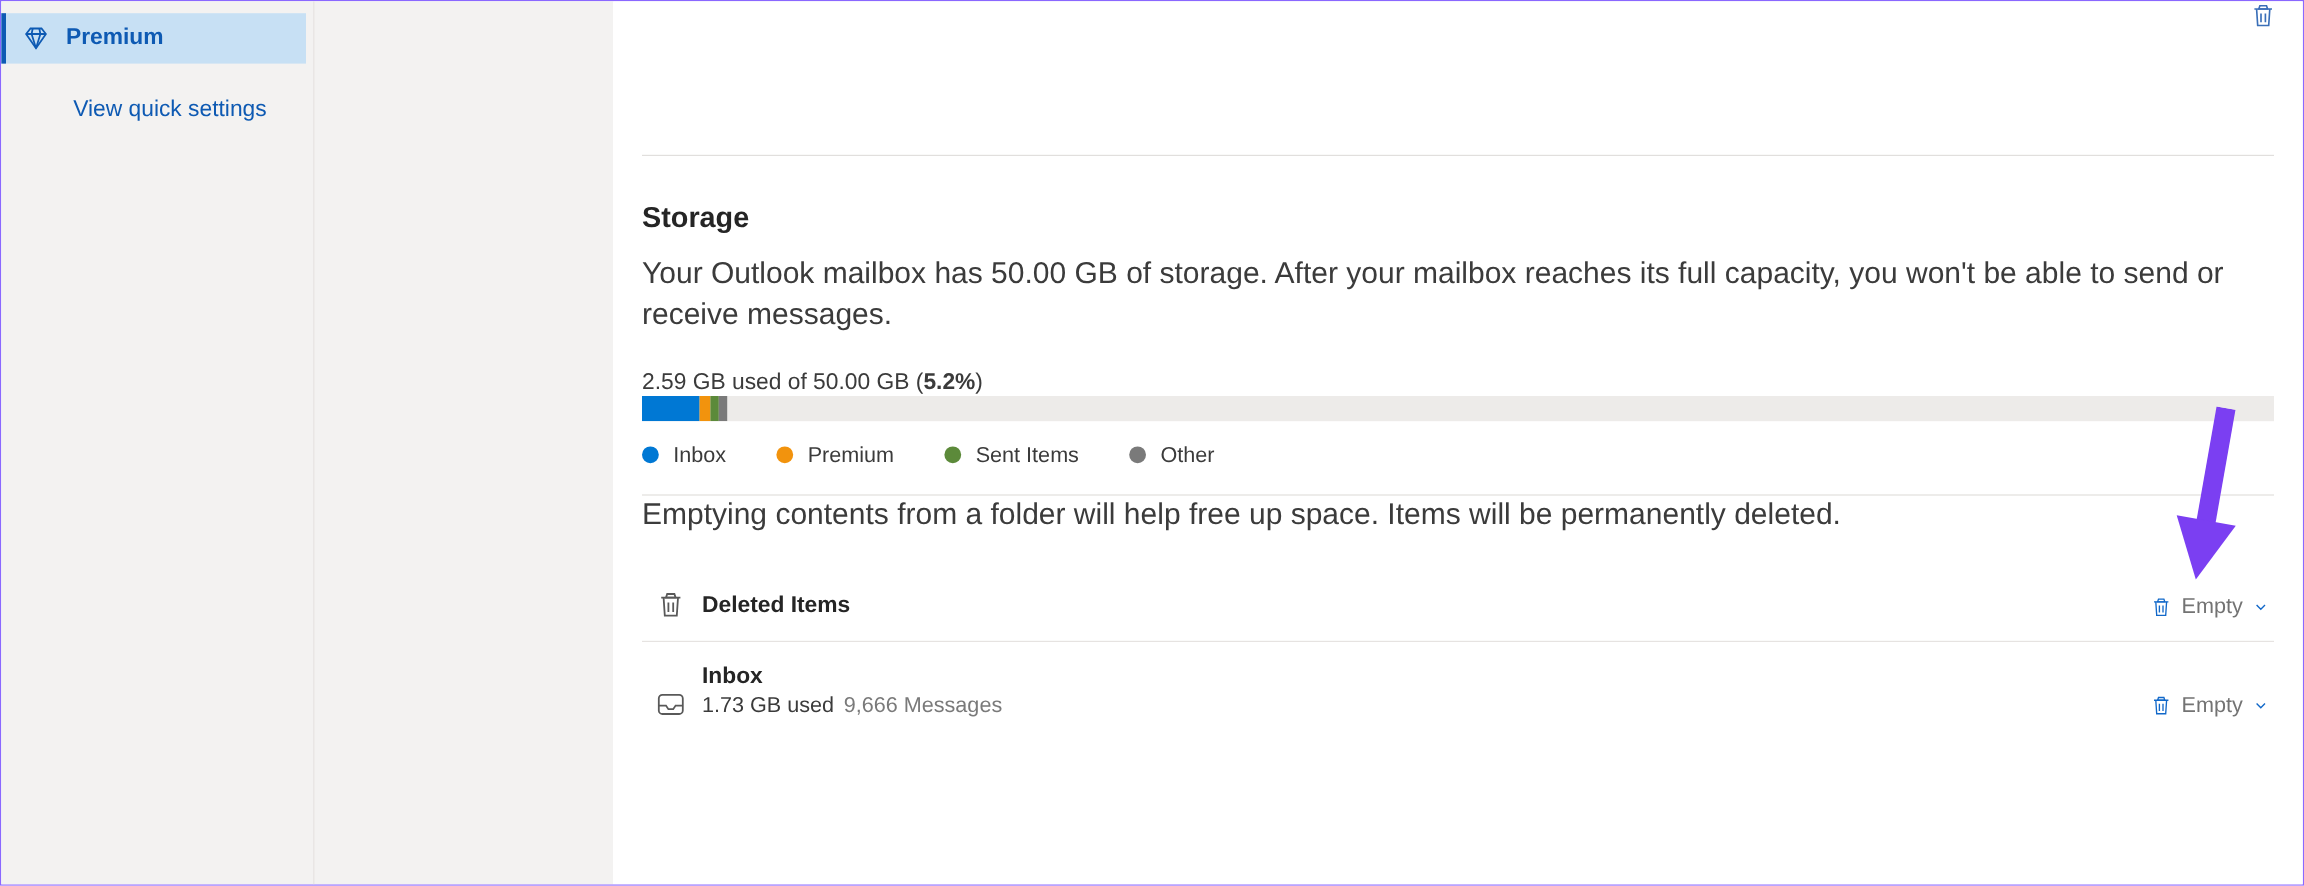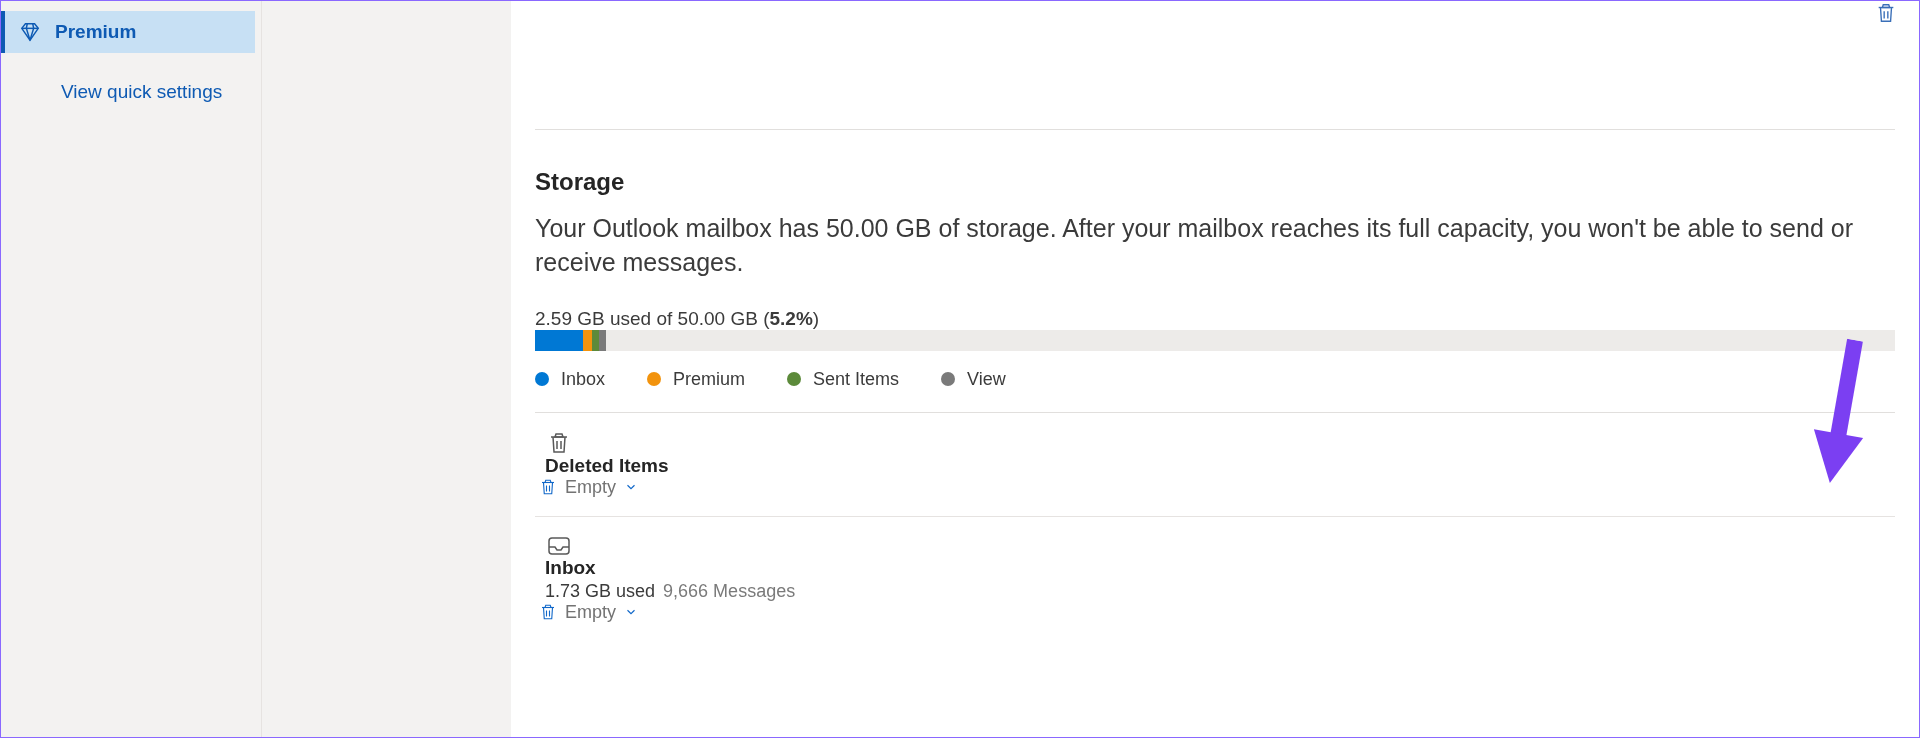--- a/index.html
+++ b/index.html
@@ -114,24 +114,23 @@
   .dot { width: 14px; height: 14px; border-radius: 50%; display: inline-block; }
 
   .divider {
     height: 1px;
     background: #e1dfdd;
     margin: 22px 0 0 0;
   }
 
   .folder-row {
     display: flex;
-    align-items: flex-start;
+    align-items: flex-end;
     padding: 18px 4px;
     border-bottom: 1px solid #e6e3e1;
-    flex-direction: column;
   }
   .folder-row:last-child { border-bottom: none; }
   .folder-icon-wrap {
     width: 40px;
     display: flex;
     justify-content: center;
     color: #4f4f4f;
   }
   .folder-text { flex: 1; margin-left: 6px; }
   .folder-name { font-size: 19px; font-weight: 600; color: #252525; }
@@ -216,26 +215,27 @@
         <div class="legend-item">
           <span class="dot" style="background: rgb(242, 147, 13);"></span>
           <span>Premium</span>
         </div>
         <div class="legend-item">
           <span class="dot" style="background: rgb(92, 138, 58);"></span>
           <span>Sent Items</span>
         </div>
         <div class="legend-item">
           <span class="dot" style="background: rgb(122, 122, 122);"></span>
-          <span>View</span>
+          <span>Other</span>
         </div>
       </div>
 
     <div class="divider"></div>
 
+    <p class="section-desc">Emptying contents from a folder will help free up space. Items will be permanently deleted.</p>
 
     <div id="folders-list">
         <div class="folder-row">
           <div class="folder-icon-wrap">
             <svg width="24" height="24" viewBox="0 0 24 24" fill="none" stroke="#595959" stroke-width="1.5">
               <path d="M4 6 L20 6"></path>
               <path d="M9 3 L15 3 L16 6 L8 6 Z"></path>
               <path d="M6 6 L7 21 L17 21 L18 6"></path>
               <path d="M10 10 L10 18"></path>
               <path d="M14 10 L14 18"></path>

